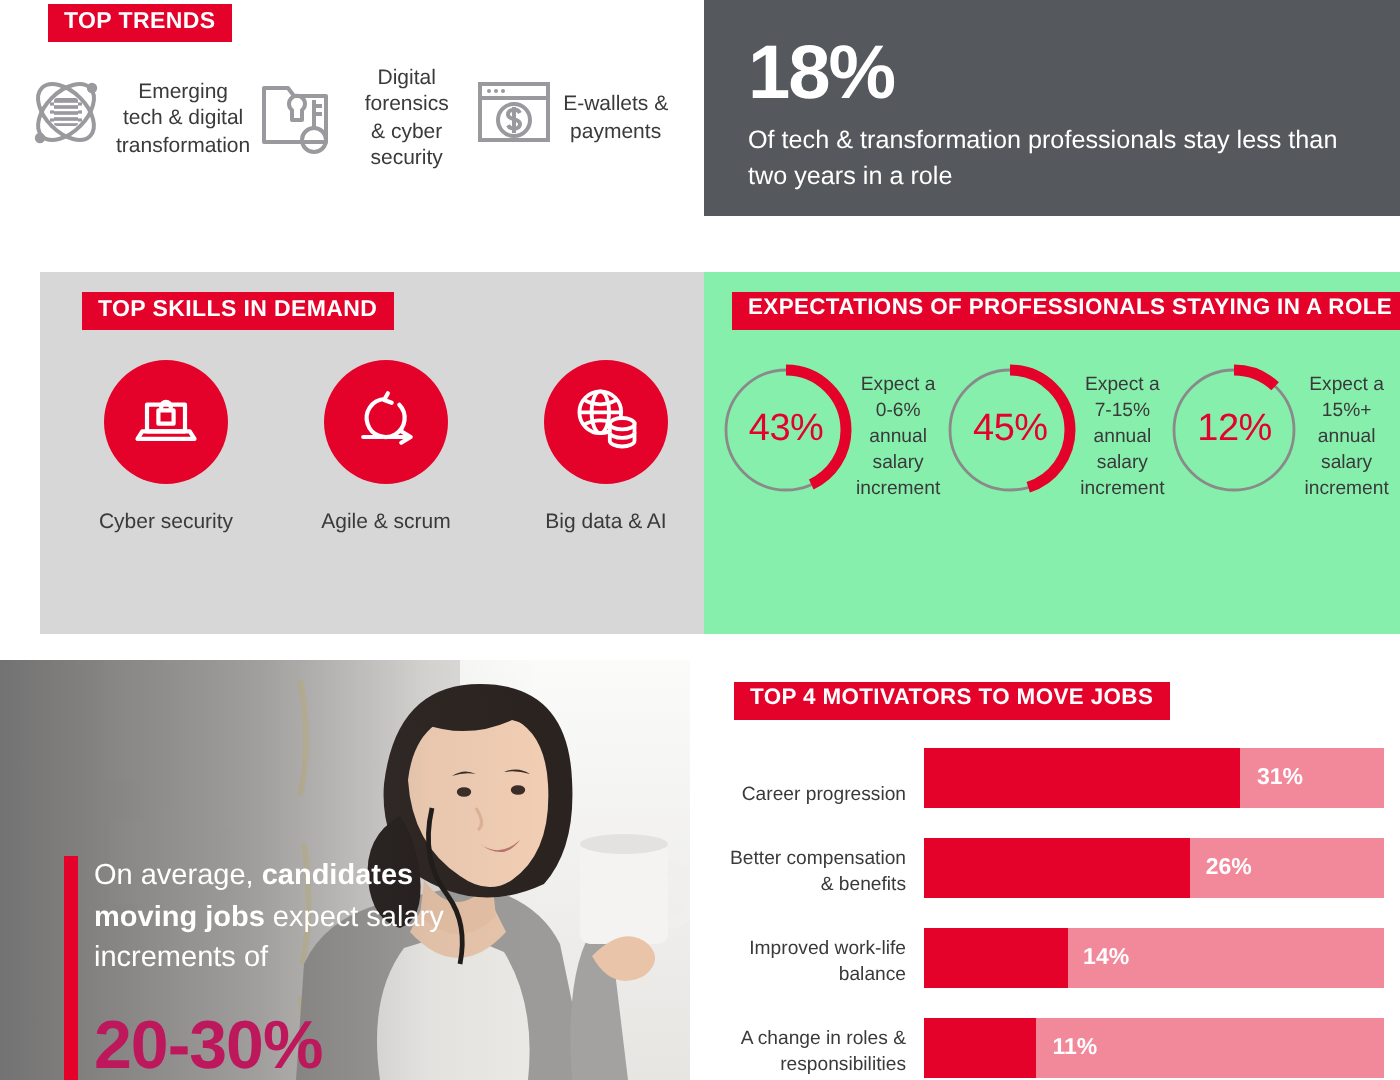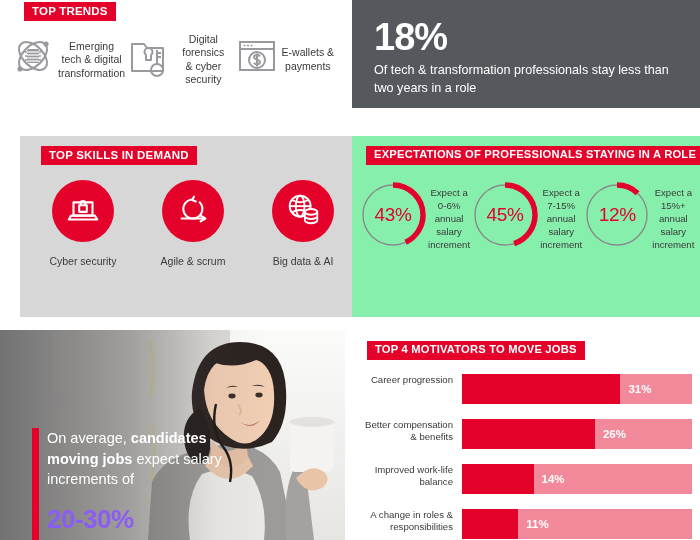--- a/index.html
+++ b/index.html
@@ -83,28 +83,28 @@
     position:absolute;inset:0;
     background:linear-gradient(to right,rgba(60,60,62,.55) 0%,rgba(70,70,72,.32) 38%,rgba(90,90,92,.05) 62%,rgba(255,255,255,0) 78%);
   }
   .redbar{position:absolute;left:32px;top:98px;width:7px;height:112px;background:#e4022a;}
   .photo-text{
     position:absolute;left:47px;top:98px;width:175px;color:#ffffff;
     font-size:14.5px;line-height:1.42;
   }
   .photo-text b{font-weight:bold;}
   .photo-big{
-    position:absolute;left:47px;top:176px;color:#8b5cf6;
-    font-size:26px;font-weight:bold;letter-spacing:-.5px;line-height:1;
+    position:absolute;left:47px;top:176px;color:#be185d;
+    font-size:34px;font-weight:bold;letter-spacing:-.5px;line-height:1;
   }
 
   
   #panel-motiv .badge{position:absolute;left:15px;top:11px;font-size:11.2px;}
   .bars{position:absolute;left:10px;top:44px;width:330px;}
-  .bar-row{display:flex;align-items:flex-start;margin-bottom:15px;height:30px;}
+  .bar-row{display:flex;align-items:flex-end;margin-bottom:15px;height:30px;}
   .bar-label{
     width:100px;text-align:right;padding-right:9px;box-sizing:border-box;
     font-size:9.6px;color:#3a3a3a;line-height:1.3;
   }
   .bar-track{
     position:relative;flex:1;height:30px;background:#f2899b;overflow:hidden;
   }
   .bar-fill{position:absolute;left:0;top:0;height:30px;background:#e4022a;}
   .bar-value{
     position:absolute;top:0;height:30px;display:flex;align-items:center;

